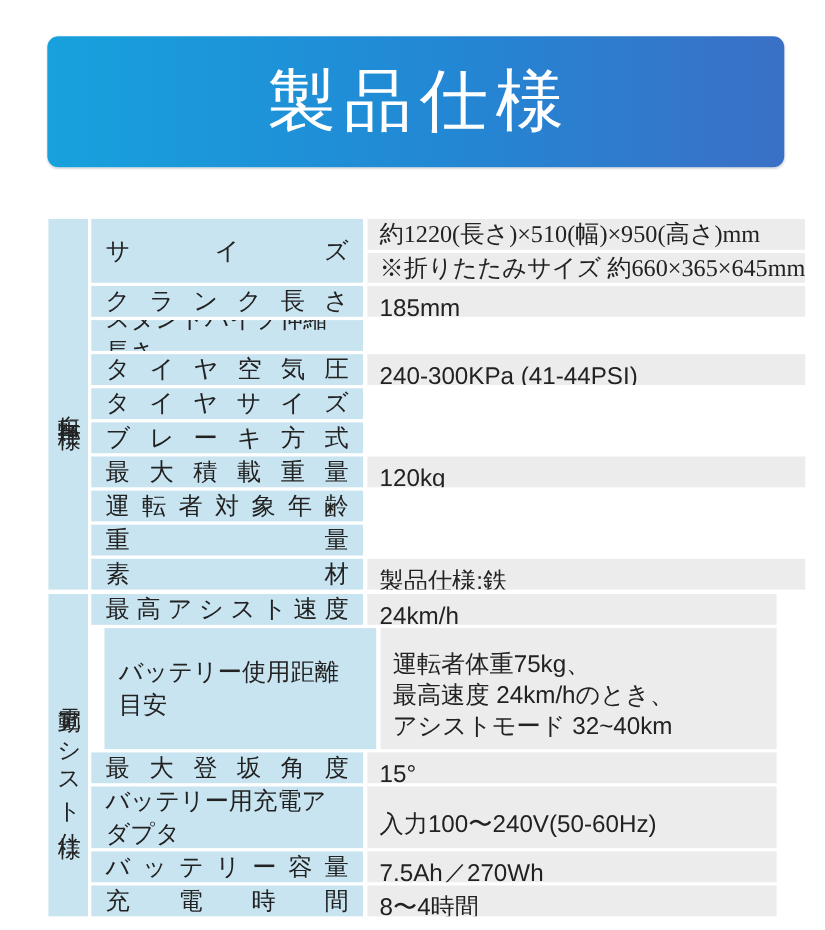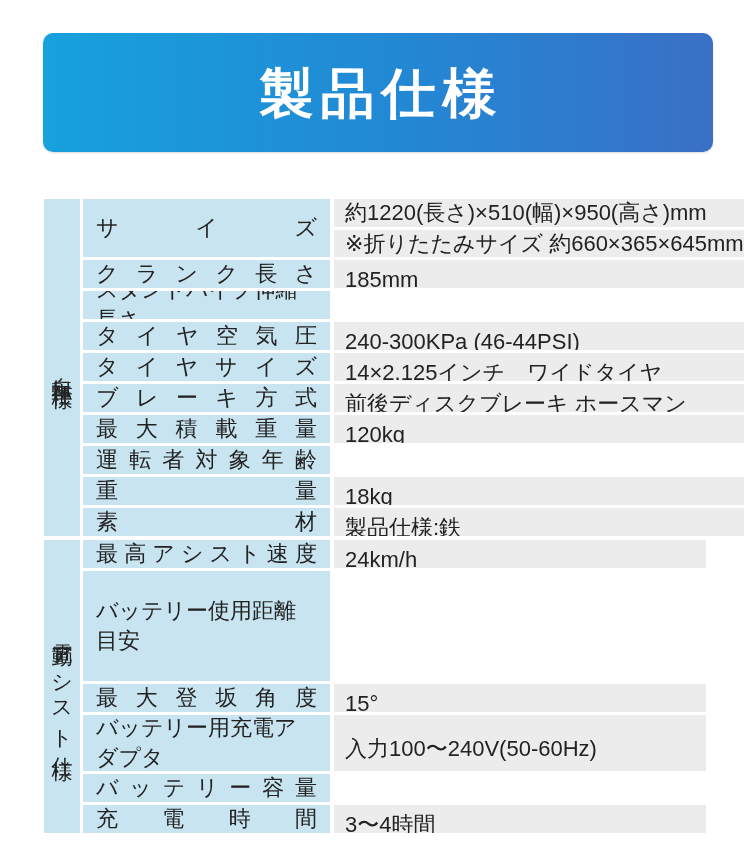--- a/index.html
+++ b/index.html
@@ -9,21 +9,21 @@
 
   
   .banner {
     position:absolute; left:43px; top:33px; width:670px; height:119px;
     border-radius:10px;
     background:linear-gradient(90deg,#17a1dd 0%,#2387d4 55%,#3a70c6 100%);
     display:flex; align-items:center; justify-content:center;
     box-shadow:0 1px 2px rgba(0,0,0,0.15);
   }
   .banner h1 {
-    color:#ffffff; font-size:54px; font-weight:bold; letter-spacing:7px;
+    color:#ffffff; font-size:62px; font-weight:normal; letter-spacing:7px;
     line-height:1; padding-left:7px; 
   }
 
   
   .spec-table {
     position:absolute; left:44px; top:199px; width:662px;
     display:flex; flex-direction:column; gap:4px;
     color:#222222; font-size:22px;
   }
   .section { display:flex; gap:3px; }
@@ -32,41 +32,41 @@
     display:flex; align-items:center; justify-content:center;
   }
   .section-label span {
     writing-mode:vertical-rl; text-orientation:upright;
     font-size:21px; letter-spacing:3px; color:#222;
   }
   .rows { flex:1; display:flex; flex-direction:column; gap:3px; }
   .row { display:flex; gap:4px; height:28px; }
   .row.h2  { height:58px; }  
   .row.h2m { height:56px; }  
-  .row.h3m { height:110px; }  
+  .row.h3m { height:110px;margin-left:12px; }  
 
   .cell { overflow:hidden; }
   .cell.label {
     width:247px; flex:none; background:#c8e4f0;
     display:flex; align-items:center; padding:0 13px;
     font-weight:500;
   }
   .cell.label.spread { justify-content:space-between; }
   .cell.label.spread span { display:block; }
 
   .cell.value {
     flex:1; background:#ececec;
     display:flex; flex-direction:column; justify-content:center;
     padding:12px 0 0 11px; line-height:28px;
   }
   .cell.value .line { white-space:nowrap; }
   .cell.value.splitcell { padding:0; gap:3px; background:transparent; }
   .cell.value.splitcell .subcell {
     flex:1; background:#ececec; display:flex; align-items:center;
-    padding-left:11px; white-space:nowrap;
+    padding-left:11px; white-space:nowrap;font-family:Liberation Serif, serif;
   }
 </style>
 </head>
 <body>
 
 <div class="stage">
   <div class="banner">
     <h1>製品仕様</h1>
   </div>
   <div class="spec-table" id="spec-table">
@@ -105,47 +105,41 @@
           <div class="row">
             <div class="cell label spread">
               <span>タ</span>
               <span>イ</span>
               <span>ヤ</span>
               <span>空</span>
               <span>気</span>
               <span>圧</span>
             </div>
             <div class="cell value">
-              <div class="line">240-300KPa (46-44PSI)</div>
+              <div class="line">240-300KPa (41-44PSI)</div>
             </div>
           </div>
           <div class="row">
             <div class="cell label spread">
               <span>タ</span>
               <span>イ</span>
               <span>ヤ</span>
               <span>サ</span>
               <span>イ</span>
               <span>ズ</span>
-            </div>
-            <div class="cell value">
-              <div class="line">14×2.125インチ　ワイドタイヤ</div>
             </div>
           </div>
           <div class="row">
             <div class="cell label spread">
               <span>ブ</span>
               <span>レ</span>
               <span>ー</span>
               <span>キ</span>
               <span>方</span>
               <span>式</span>
-            </div>
-            <div class="cell value">
-              <div class="line">前後ディスクブレーキ ホースマン</div>
             </div>
           </div>
           <div class="row">
             <div class="cell label spread">
               <span>最</span>
               <span>大</span>
               <span>積</span>
               <span>載</span>
               <span>重</span>
               <span>量</span>
@@ -162,23 +156,20 @@
               <span>対</span>
               <span>象</span>
               <span>年</span>
               <span>齢</span>
             </div>
           </div>
           <div class="row">
             <div class="cell label spread">
               <span>重</span>
               <span>量</span>
-            </div>
-            <div class="cell value">
-              <div class="line">18kg</div>
             </div>
           </div>
           <div class="row">
             <div class="cell label spread">
               <span>素</span>
               <span>材</span>
             </div>
             <div class="cell value">
               <div class="line">製品仕様:鉄</div>
             </div>
@@ -200,20 +191,25 @@
               <span>ト</span>
               <span>速</span>
               <span>度</span>
             </div>
             <div class="cell value">
               <div class="line">24km/h</div>
             </div>
           </div>
           <div class="row h3m">
             <div class="cell label">バッテリー使用距離目安</div>
+            <div class="cell value">
+              <div class="line">運転者体重75kg、</div>
+              <div class="line">最高速度 24km/hのとき、</div>
+              <div class="line">アシストモード 32~40km</div>
+            </div>
           </div>
           <div class="row">
             <div class="cell label spread">
               <span>最</span>
               <span>大</span>
               <span>登</span>
               <span>坂</span>
               <span>角</span>
               <span>度</span>
             </div>
@@ -230,28 +226,31 @@
           <div class="row">
             <div class="cell label spread">
               <span>バ</span>
               <span>ッ</span>
               <span>テ</span>
               <span>リ</span>
               <span>ー</span>
               <span>容</span>
               <span>量</span>
             </div>
+            <div class="cell value">
+              <div class="line">7.5Ah／270Wh</div>
+            </div>
           </div>
           <div class="row">
             <div class="cell label spread">
               <span>充</span>
               <span>電</span>
               <span>時</span>
               <span>間</span>
             </div>
             <div class="cell value">
-              <div class="line">3〜4時間</div>
+              <div class="line">8〜4時間</div>
             </div>
           </div>
         </div>
       </div>
     </div>
 </div>
 
 </body></html>

